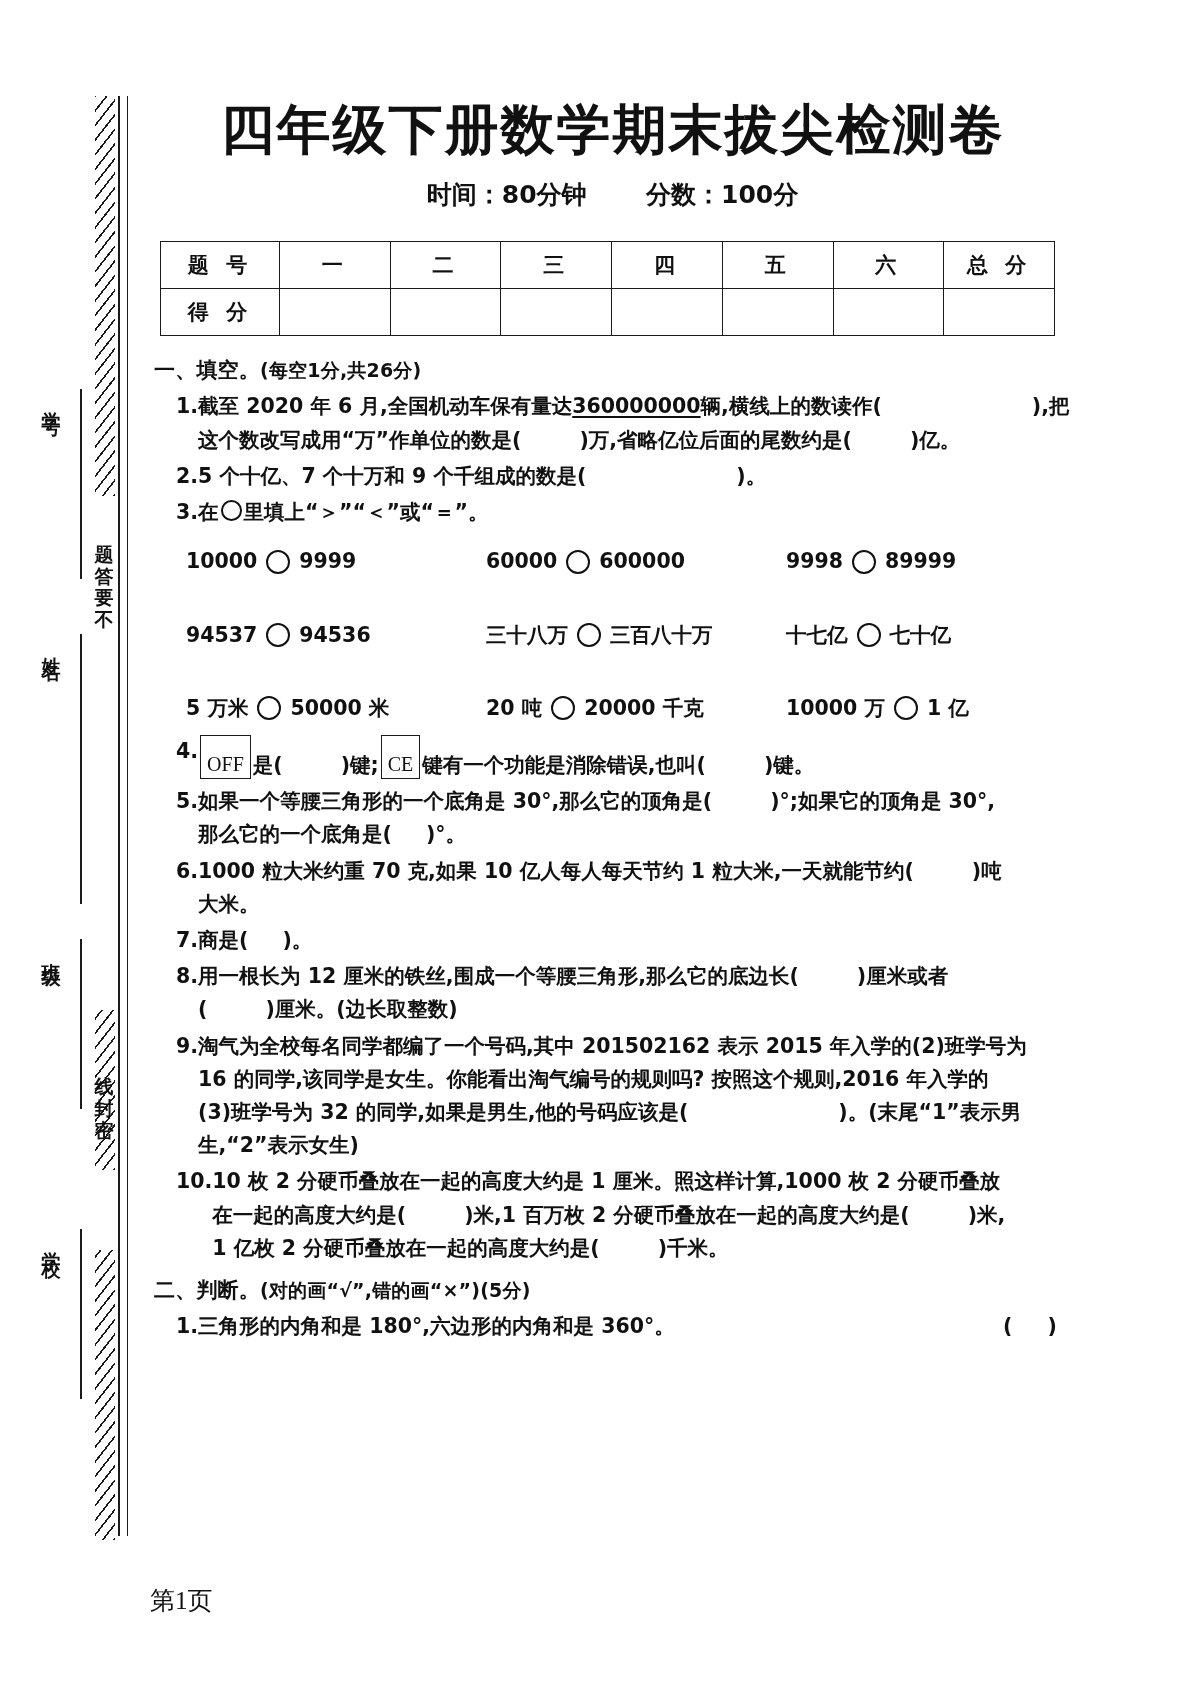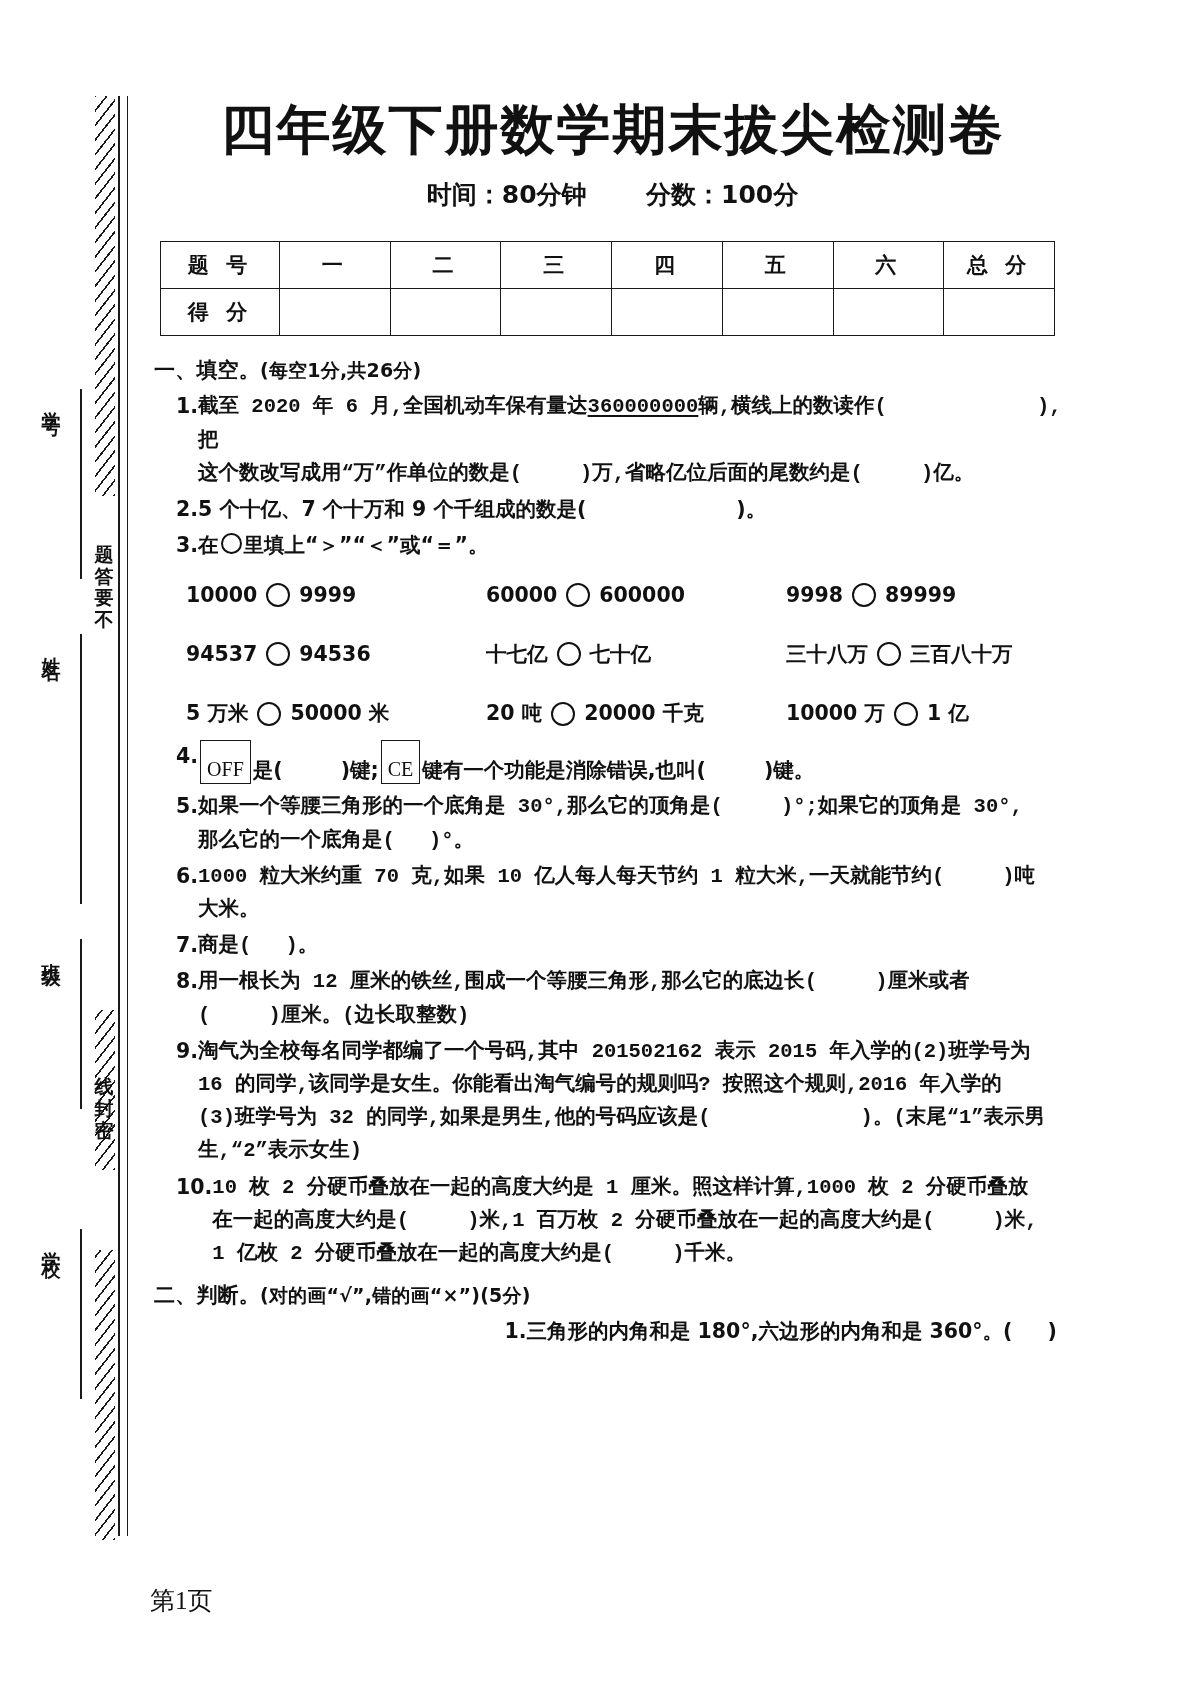--- a/index.html
+++ b/index.html
@@ -166,21 +166,21 @@
   .q {
     display: flex;
     margin-top: 3px;
     padding-left: 22px;
   }
   .q .q-num {
     flex: 0 0 auto;
     white-space: nowrap;
   }
   .q .q-body { flex: 1 1 auto; }
-  .q-line { display: block; font-family: Liberation Mono, monospace; }
+  .q-line { display: block; }
   .q-line.indent { padding-left: 0; }
   .underlined { text-decoration: underline; text-underline-offset: 3px; }
 
   .blank-sm { display: inline-block; width: 34px; }
   .blank-md { display: inline-block; width: 58px; }
   .blank-xl { display: inline-block; width: 150px; }
 
   
   .key-box {
     display: inline-block;
@@ -191,21 +191,21 @@
     font-size: 20px;
     line-height: 1.25;
     margin: 0 2px;
     vertical-align: 1px;
   }
 
   
   .cmp-grid {
     display: grid;
     grid-template-columns: 300px 300px 1fr;
-    row-gap: 26px;
+    row-gap: 40px;
     margin-top: 16px;
     margin-bottom: 10px;
     padding-left: 32px;
   }
   .cmp-cell {
     display: flex;
     align-items: center;
     white-space: nowrap;
     font-size: 20.5px;
   }
@@ -225,21 +225,20 @@
     border: 2px solid #111111;
     border-radius: 50%;
     vertical-align: -2px;
     margin: 0 2px;
   }
 
   .judge-row {
     display: flex;
     padding-left: 22px;
     margin-top: 3px;
-    text-align: right;
   }
   .judge-row .judge-text { flex: 1 1 auto; }
   .judge-row .judge-paren { flex: 0 0 auto; letter-spacing: 14px; }
 
   #page-footer {
     position: absolute;
     left: 0;
     right: 0;
     top: 1584px;
     font-family: Liberation Serif, serif;
@@ -354,28 +353,28 @@
         <span class="cmp-circle"></span>
         <span>89999</span>
       </div>
 
       <div class="cmp-cell">
         <span>94537</span>
         <span class="cmp-circle"></span>
         <span>94536</span>
       </div>
       <div class="cmp-cell">
+        <span>三十八万</span>
+        <span class="cmp-circle"></span>
+        <span>三百八十万</span>
+      </div>
+      <div class="cmp-cell">
         <span>十七亿</span>
         <span class="cmp-circle"></span>
         <span>七十亿</span>
-      </div>
-      <div class="cmp-cell">
-        <span>三十八万</span>
-        <span class="cmp-circle"></span>
-        <span>三百八十万</span>
       </div>
 
       <div class="cmp-cell">
         <span>5 万米</span>
         <span class="cmp-circle"></span>
         <span>50000 米</span>
       </div>
       <div class="cmp-cell">
         <span>20 吨</span>
         <span class="cmp-circle"></span>

